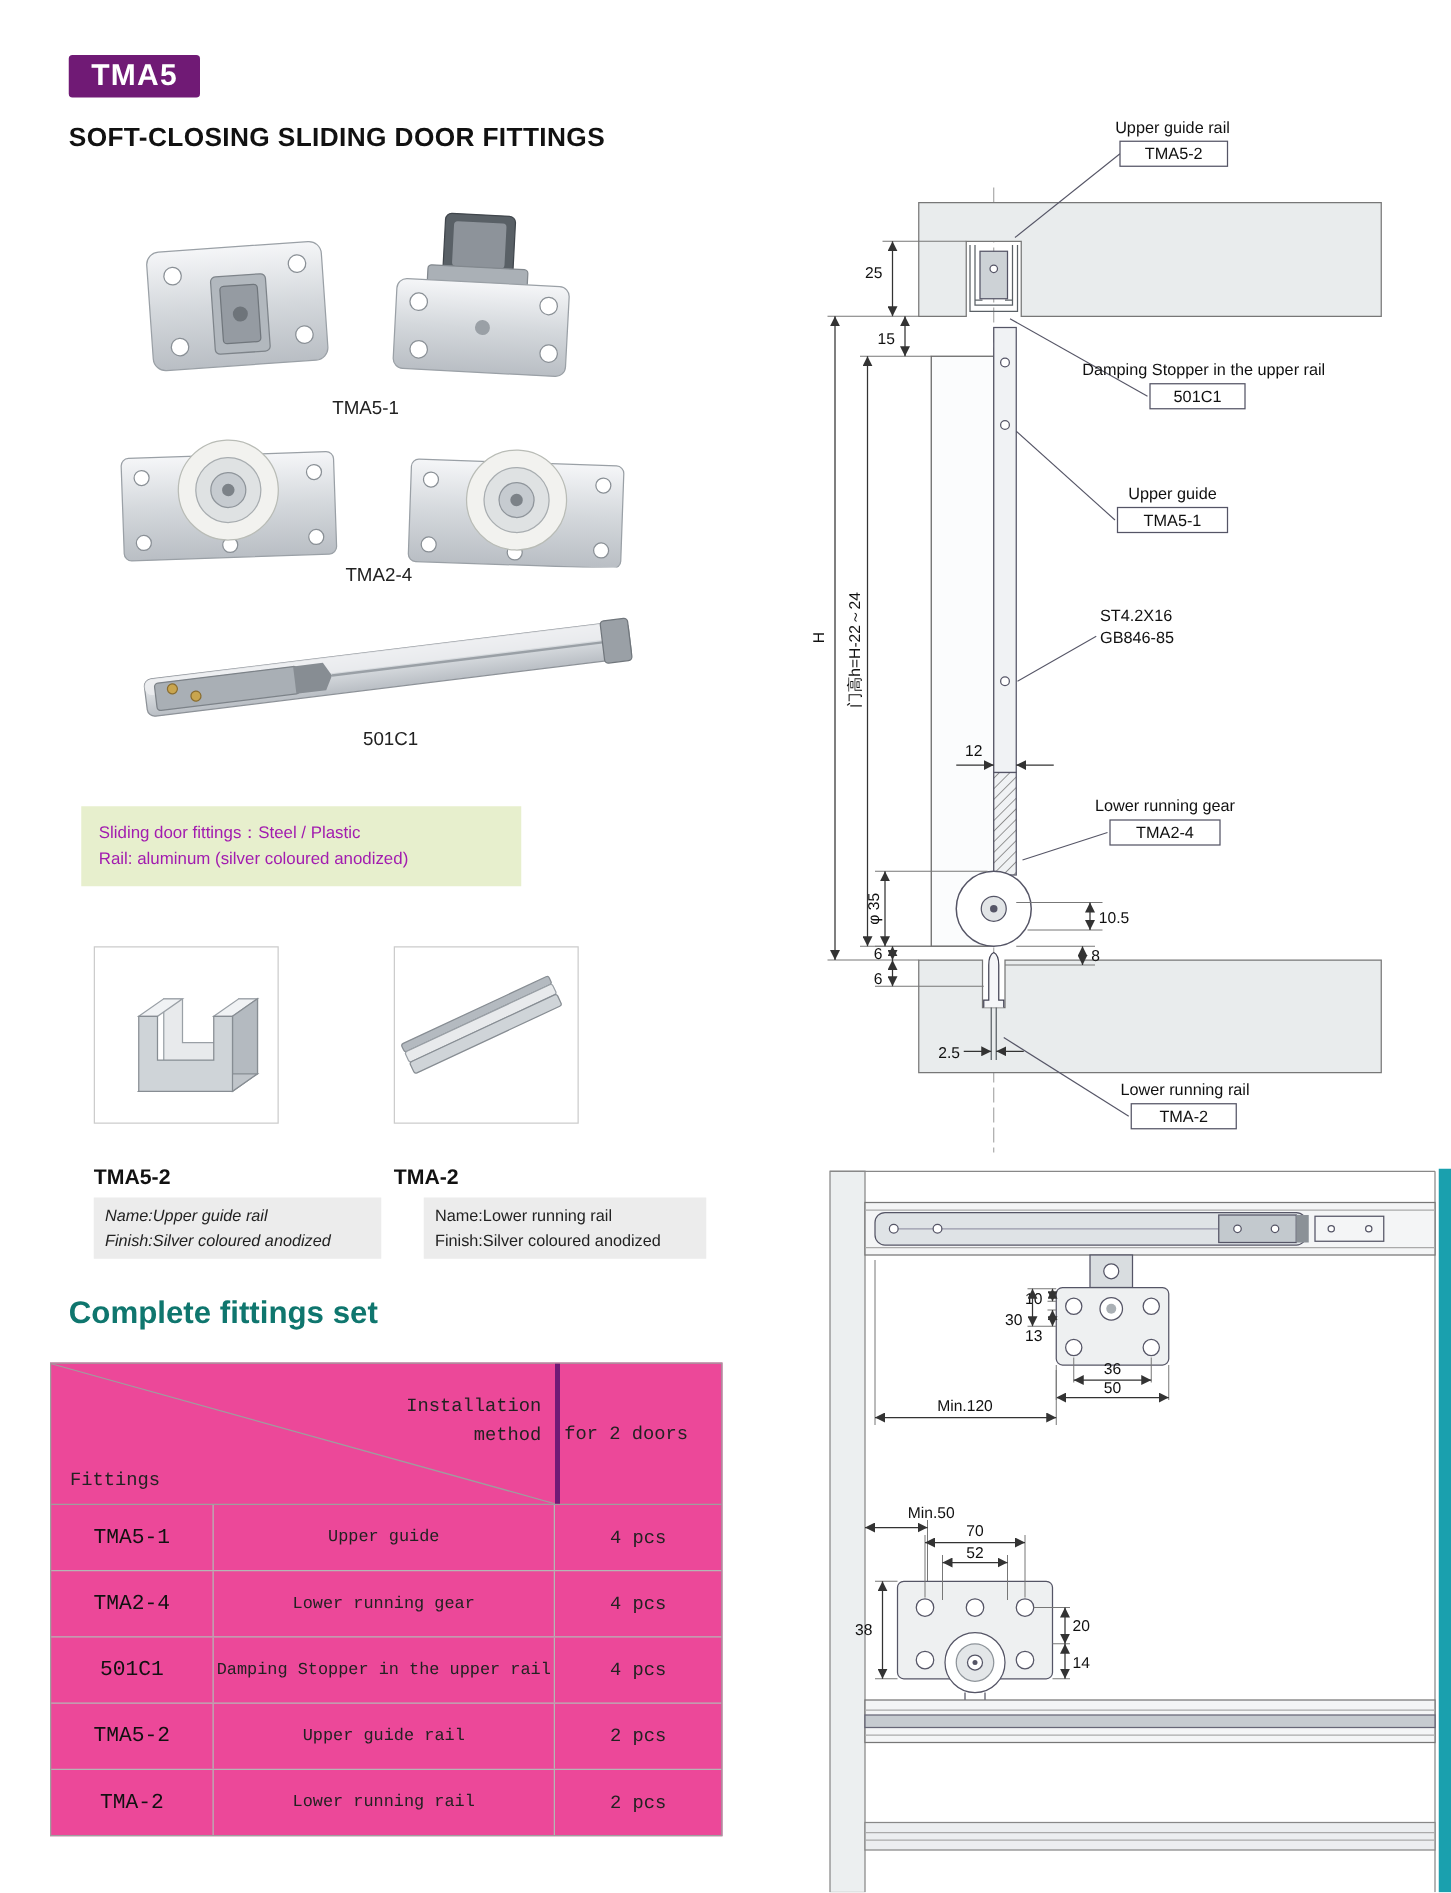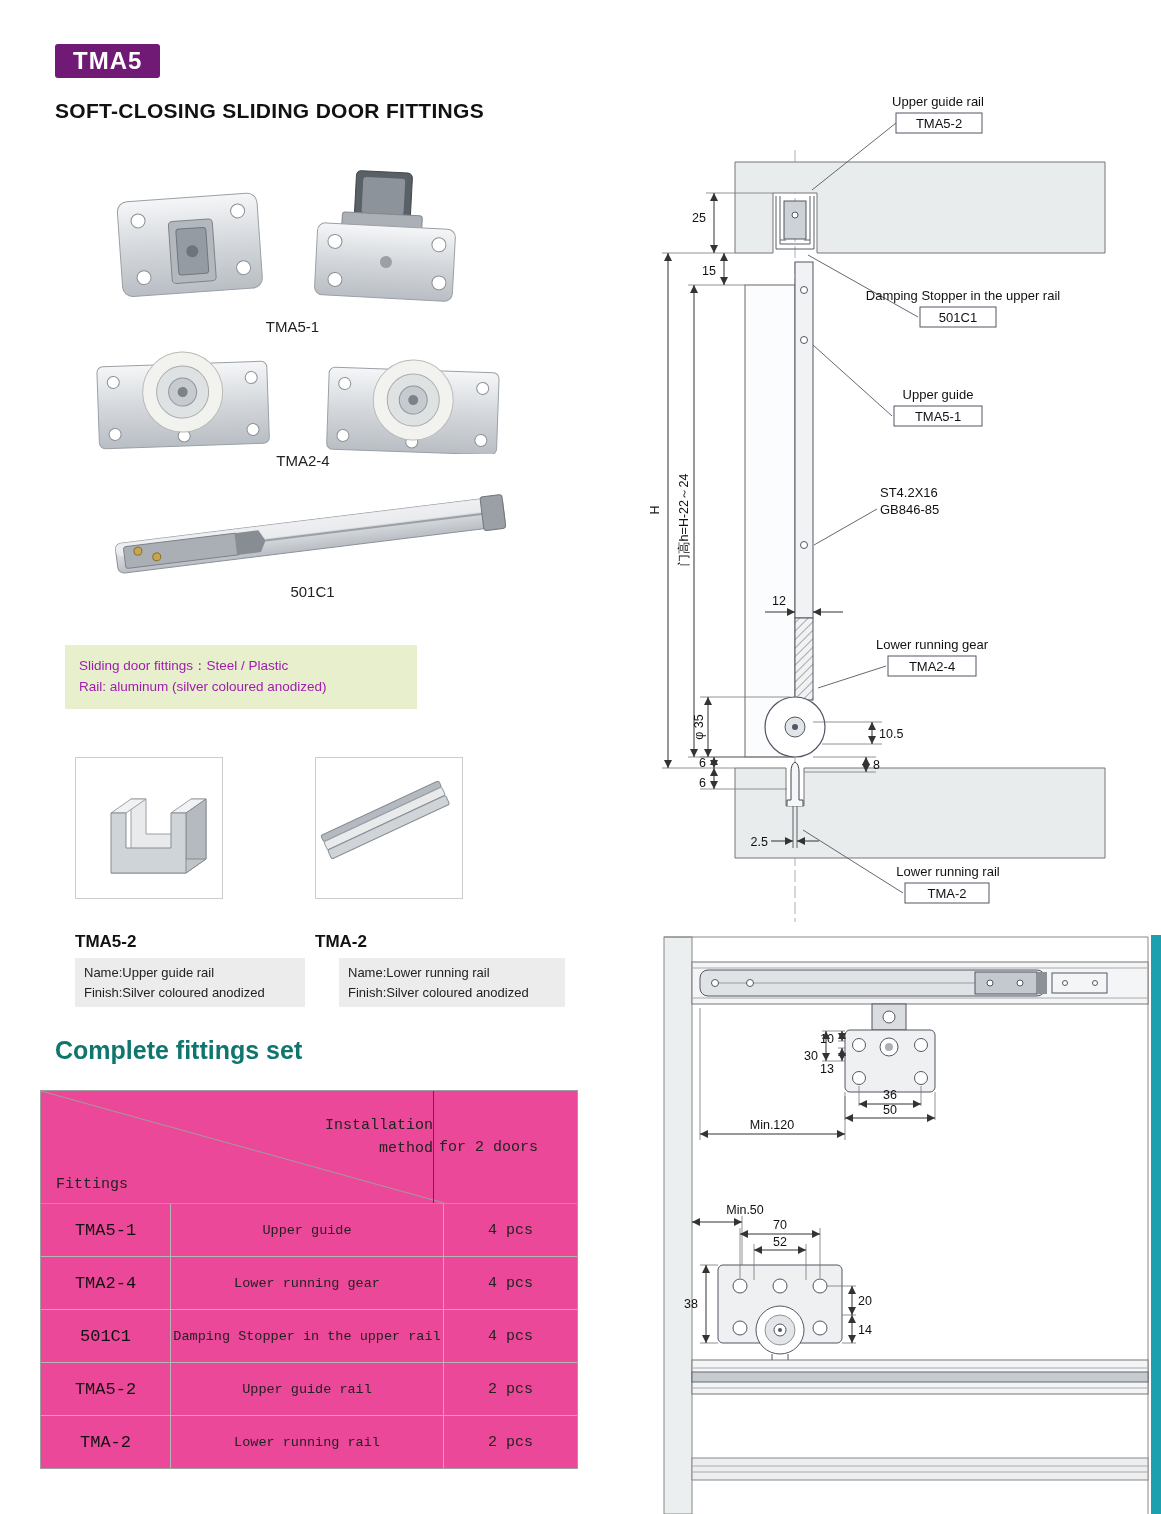--- a/index.html
+++ b/index.html
@@ -13,22 +13,22 @@
   .infobox{left:65px;top:645px;width:352px;background:#e7efcd;padding:11px 14px;
            font-size:13.5px;line-height:1.55;color:#a21caf;box-sizing:border-box;}
   .railbox{width:148px;height:142px;border:1px solid #ccc;background:#fff;box-sizing:border-box;}
   .railhead{font-weight:bold;font-size:17px;color:#111;}
   .railmeta{background:#ececec;font-size:13px;line-height:1.5;padding:5px 9px;color:#222;box-sizing:border-box;}
   .setheading{left:55px;top:1036px;font-size:25px;font-weight:bold;color:#0f766e;}
   .ftable{left:40px;top:1090px;width:536px;border:1px solid #9e9e9e;background:#ec4899;box-sizing:content-box;font-family:Liberation Mono, monospace;}
   .fhead{position:relative;height:112px;border-bottom:1px solid #9e9e9e;}
   .fh-install{position:absolute;left:180px;top:24px;width:212px;text-align:right;font-size:15px;line-height:1.5;color:#222;}
   .fh-fittings{position:absolute;left:15px;bottom:10px;font-size:15px;color:#222;}
-  .fh-qty{position:absolute;left:392px;top:0;width:110px;height:112px;display:flex;align-items:center;
-          justify-content:center;border-left:1px solid #701a75;font-size:15px;color:#222;box-sizing:border-box;}
+  .fh-qty{position:absolute;left:403px;top:0;width:110px;height:112px;display:flex;align-items:center;
+          justify-content:center;border-left:4px solid #701a75;font-size:15px;color:#222;box-sizing:border-box;}
   .frow{display:flex;height:52px;border-bottom:1px solid #b5b5b5;}
   .frow:last-child{border-bottom:none;}
   .fc1{width:130px;border-right:1px solid #b5b5b5;display:flex;align-items:center;justify-content:center;
        font-size:17px;color:#111;box-sizing:border-box;}
   .fc2{width:273px;border-right:1px solid #b5b5b5;display:flex;align-items:center;justify-content:center;
        font-size:13.5px;color:#222;box-sizing:border-box;text-align:center;}
   .fc3{flex:1;display:flex;align-items:center;justify-content:center;font-size:15px;color:#222;}
   .stripe{left:1151px;top:935px;width:10px;height:579px;background:#1aa0ae;}
   svg text{font-family:"Liberation Sans","DejaVu Sans",sans-serif;font-size:12.5px;fill:#111;}
   svg text.ct{font-size:13px;}
@@ -138,21 +138,21 @@
     <svg width="146" height="140" viewBox="0 0 146 140">
       <g transform="rotate(-25 73 70)">
         <rect x="8" y="48" width="130" height="7" rx="2" fill="#b4bac0" stroke="#878d93"></rect>
         <rect x="8" y="55" width="130" height="9" rx="2" fill="#e8eaec" stroke="#9aa0a6"></rect>
         <rect x="8" y="64" width="130" height="10" rx="2" fill="#cfd4d8" stroke="#878d93"></rect>
       </g>
     </svg>
   </div>
 
   <div class="abs railhead" style="left:75px;top:932px;">TMA5-2</div>
-  <div class="abs railmeta" style="left:75px;top:958px;width:230px;">
+  <div class="abs railmeta" style="left:75px;top:958px;width:230px;font-style:italic;">
     <div>Name:Upper guide rail</div>
     <div>Finish:Silver coloured anodized</div>
   </div>
   <div class="abs railhead" style="left:315px;top:932px;">TMA-2</div>
   <div class="abs railmeta" style="left:315px;top:958px;width:226px;margin-left:24px;">
     <div>Name:Lower running rail</div>
     <div>Finish:Silver coloured anodized</div>
   </div>
 
   <div class="abs setheading">Complete fittings set</div>

